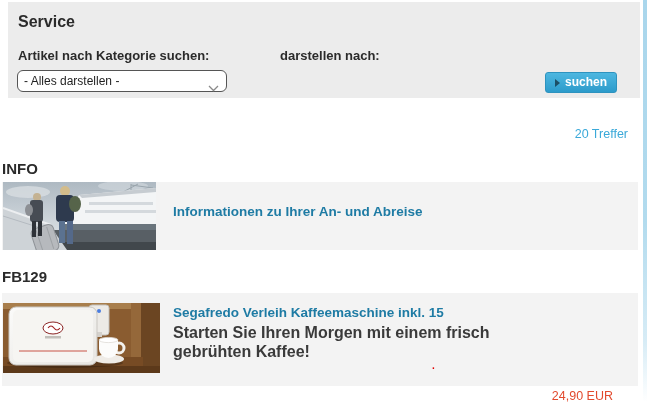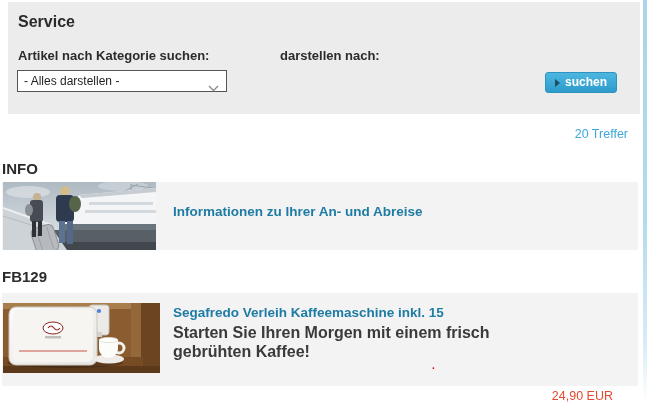--- a/index.html
+++ b/index.html
@@ -8,39 +8,39 @@
     background:#ffffff;
     font-family:"Liberation Sans", sans-serif;
     position:relative;
     overflow:hidden;
   }
   .accent-line {
     position:absolute; left:643px; top:0; width:4px; height:402px;
     background:linear-gradient(180deg,#a9d6ec 0%,#b2dbee 55%,#d7ecf6 85%,rgba(255,255,255,0) 100%);
   }
   .top-panel {
-    position:absolute; left:8px; top:2px; width:632px; height:112px;
+    position:absolute; left:8px; top:2px; width:632px; height:96px;
     background:#ececec;
   }
   .service-title {
     position:absolute; left:10px; top:11px;
     font-size:16px; font-weight:bold; color:#2b2b2b;
   }
   .field-label {
     position:absolute; font-size:13px; font-weight:bold; color:#2b2b2b;
   }
   .lbl-cat  { left:10px;  top:46px; }
   .lbl-sort { left:272px; top:46px; }
   .select-box {
     position:absolute; top:68px; height:22px; box-sizing:border-box;
     background:#ffffff; border:1px solid #555;
     font-size:12px; color:#1f1f1f; line-height:20px; padding-left:6px;
     cursor:default;
   }
-  .sel-cat  { left:9px;   width:210px; }
+  .sel-cat  { left:9px;   width:210px;border-radius:6px; }
   .sel-sort { left:272px; width:202px; }
   .chevron {
     position:absolute; right:7px; top:7px; width:11px; height:7px;
   }
   .search-btn {
     position:absolute; left:537px; top:70px; width:72px; height:21px;
     box-sizing:border-box;
     background:linear-gradient(#4db7e0,#2d9bcb);
     border:1px solid #2e93bf; border-radius:3px;
     color:#ffffff; font-size:12px; font-weight:bold;

